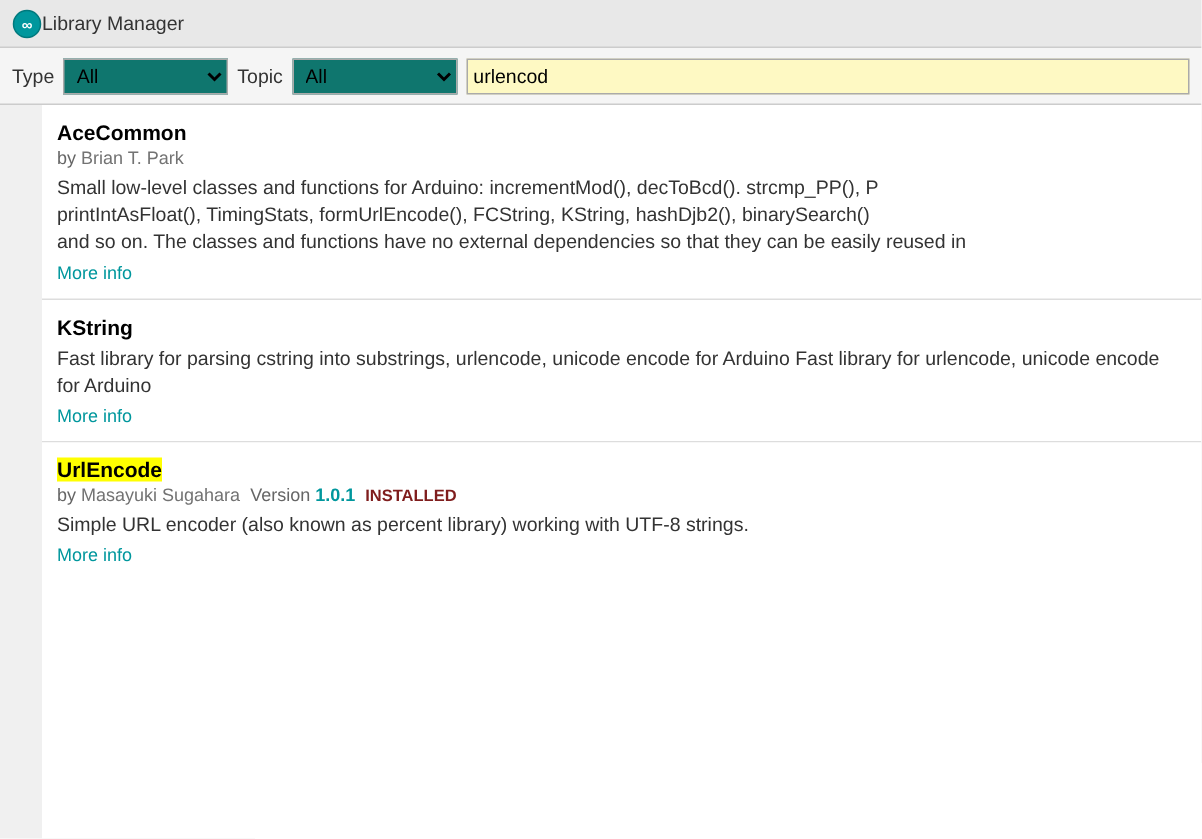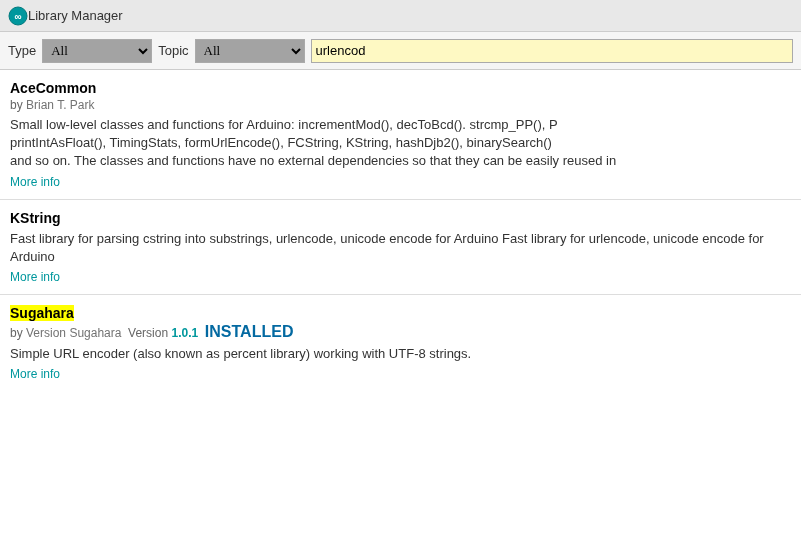--- a/index.html
+++ b/index.html
@@ -38,39 +38,39 @@
       height: 38px;
     }
     .filter-label {
       font-size: 13px;
       color: #333;
     }
     .filter-select {
       height: 24px;
       font-size: 13px;
       border: 1px solid #aaa;
-      background: #a3a3a3;
+      background: #0f766e;
       padding: 0 4px;
       min-width: 110px;
-      font-family: Liberation Serif, serif;
     }
     .filter-search {
       height: 24px;
       font-size: 13px;
       border: 1px solid #aaa;
       background: #fef9c3;
       padding: 0 4px;
       flex: 1;
     }
 
     
     .library-list {
       background: white;
       overflow-y: auto;
       height: calc(559px - 32px - 38px);
+      margin-left: 28px;
     }
 
     
     .library-item {
       border-bottom: 1px solid #ddd;
       padding: 10px 10px 10px 10px;
       background: white;
     }
     .library-item:last-child {
       border-bottom: none;
@@ -94,23 +94,23 @@
 
     .lib-version {
       font-size: 12px;
       color: #666;
     }
     .lib-version .version-num {
       color: #00979d;
       font-weight: bold;
     }
     .lib-version .installed-badge {
-      color: #0369a1;
+      color: #7f1d1d;
       font-weight: bold;
-      font-size: 16px;
+      font-size: 11px;
     }
 
     .lib-description {
       font-size: 13px;
       color: #333;
       margin-top: 4px;
       line-height: 1.4;
       overflow: hidden;
     }
     .lib-description .bold-part {
@@ -176,24 +176,24 @@
     <div class="lib-name">KString</div>
     <div class="lib-description">
       <span class="bold-part">Fast library for parsing cstring into substrings, urlencode, unicode encode for Arduino</span>
       <span> Fast library for urlencode, unicode encode for Arduino</span>
     </div>
     <a class="lib-more-info">More info</a>
   </div>
 
   <div class="library-item">
     <div class="lib-name">
-      <span style="background:#ffff00;">Sugahara</span>
+      <span style="background:#ffff00;">UrlEncode</span>
     </div>
     <div class="lib-author">
-      <span>by </span><span class="author-name">Version Sugahara</span>
+      <span>by </span><span class="author-name">Masayuki Sugahara</span>
       <span class="lib-version">
         &nbsp;Version <span class="version-num">1.0.1</span>
         &nbsp;<span class="installed-badge">INSTALLED</span>
       </span>
     </div>
     <div class="lib-description">
       <span class="bold-part">Simple URL encoder (also known as percent library)</span>
       <span> working with UTF-8 strings.</span>
     </div>
     <a class="lib-more-info">More info</a>

